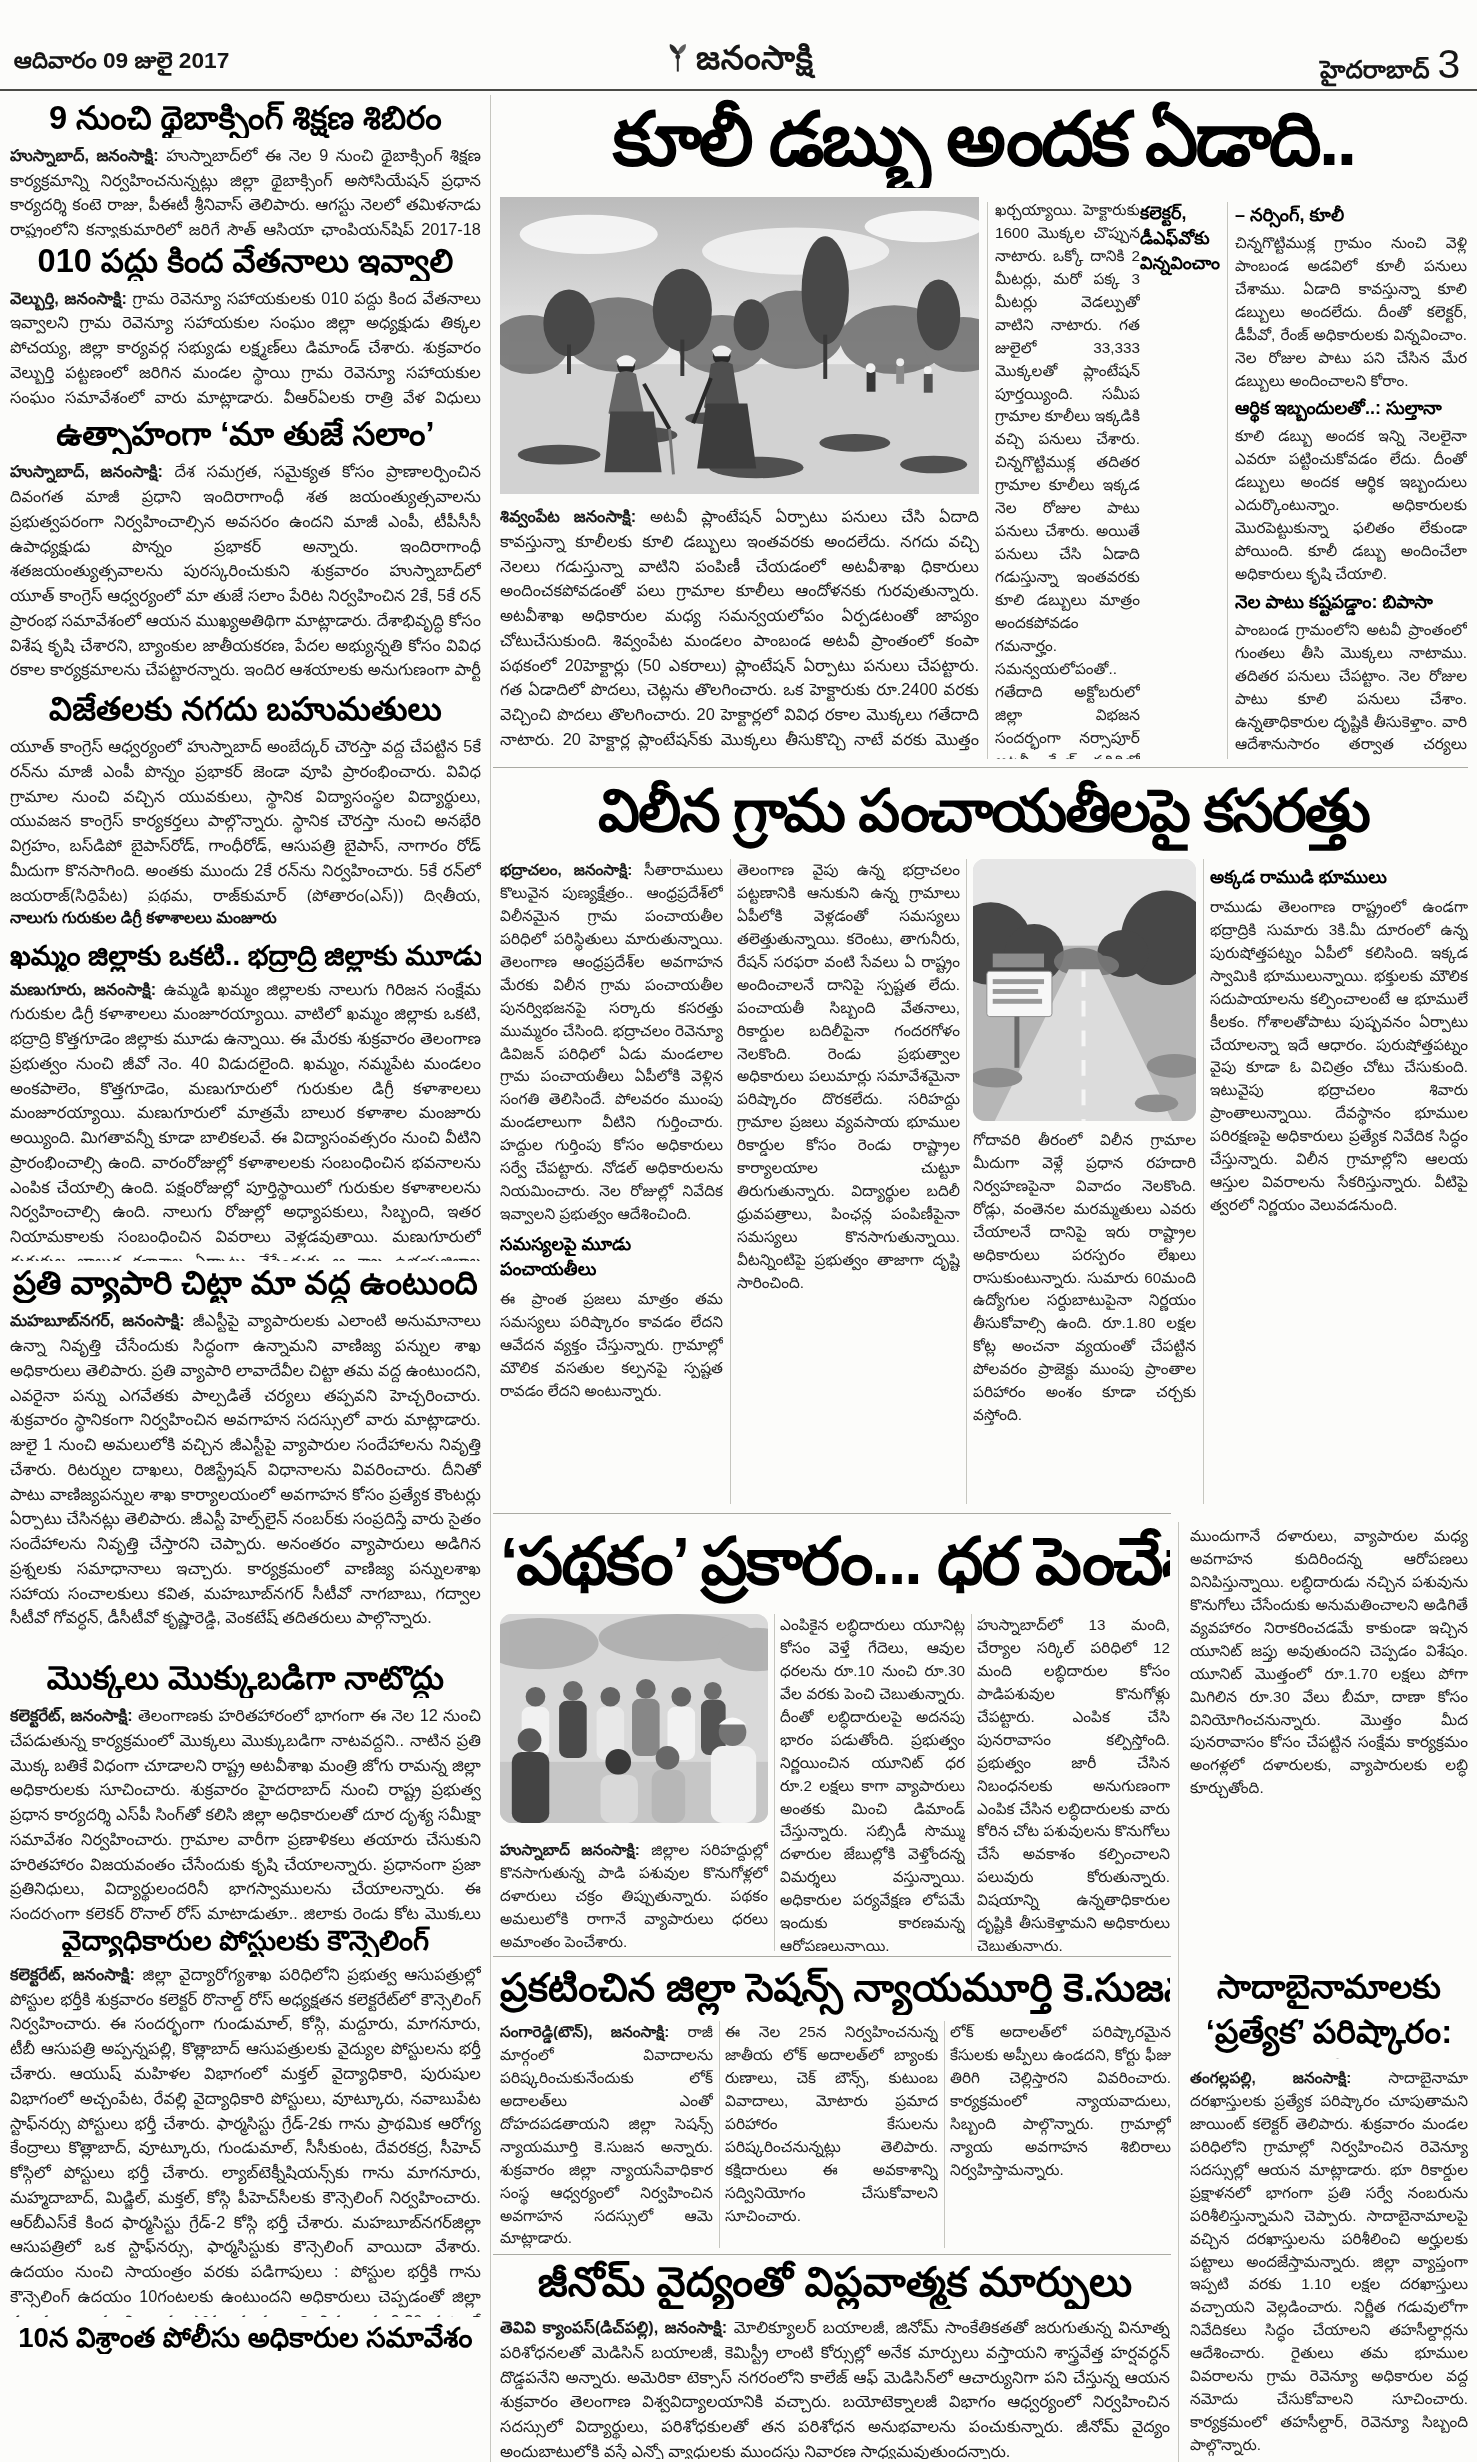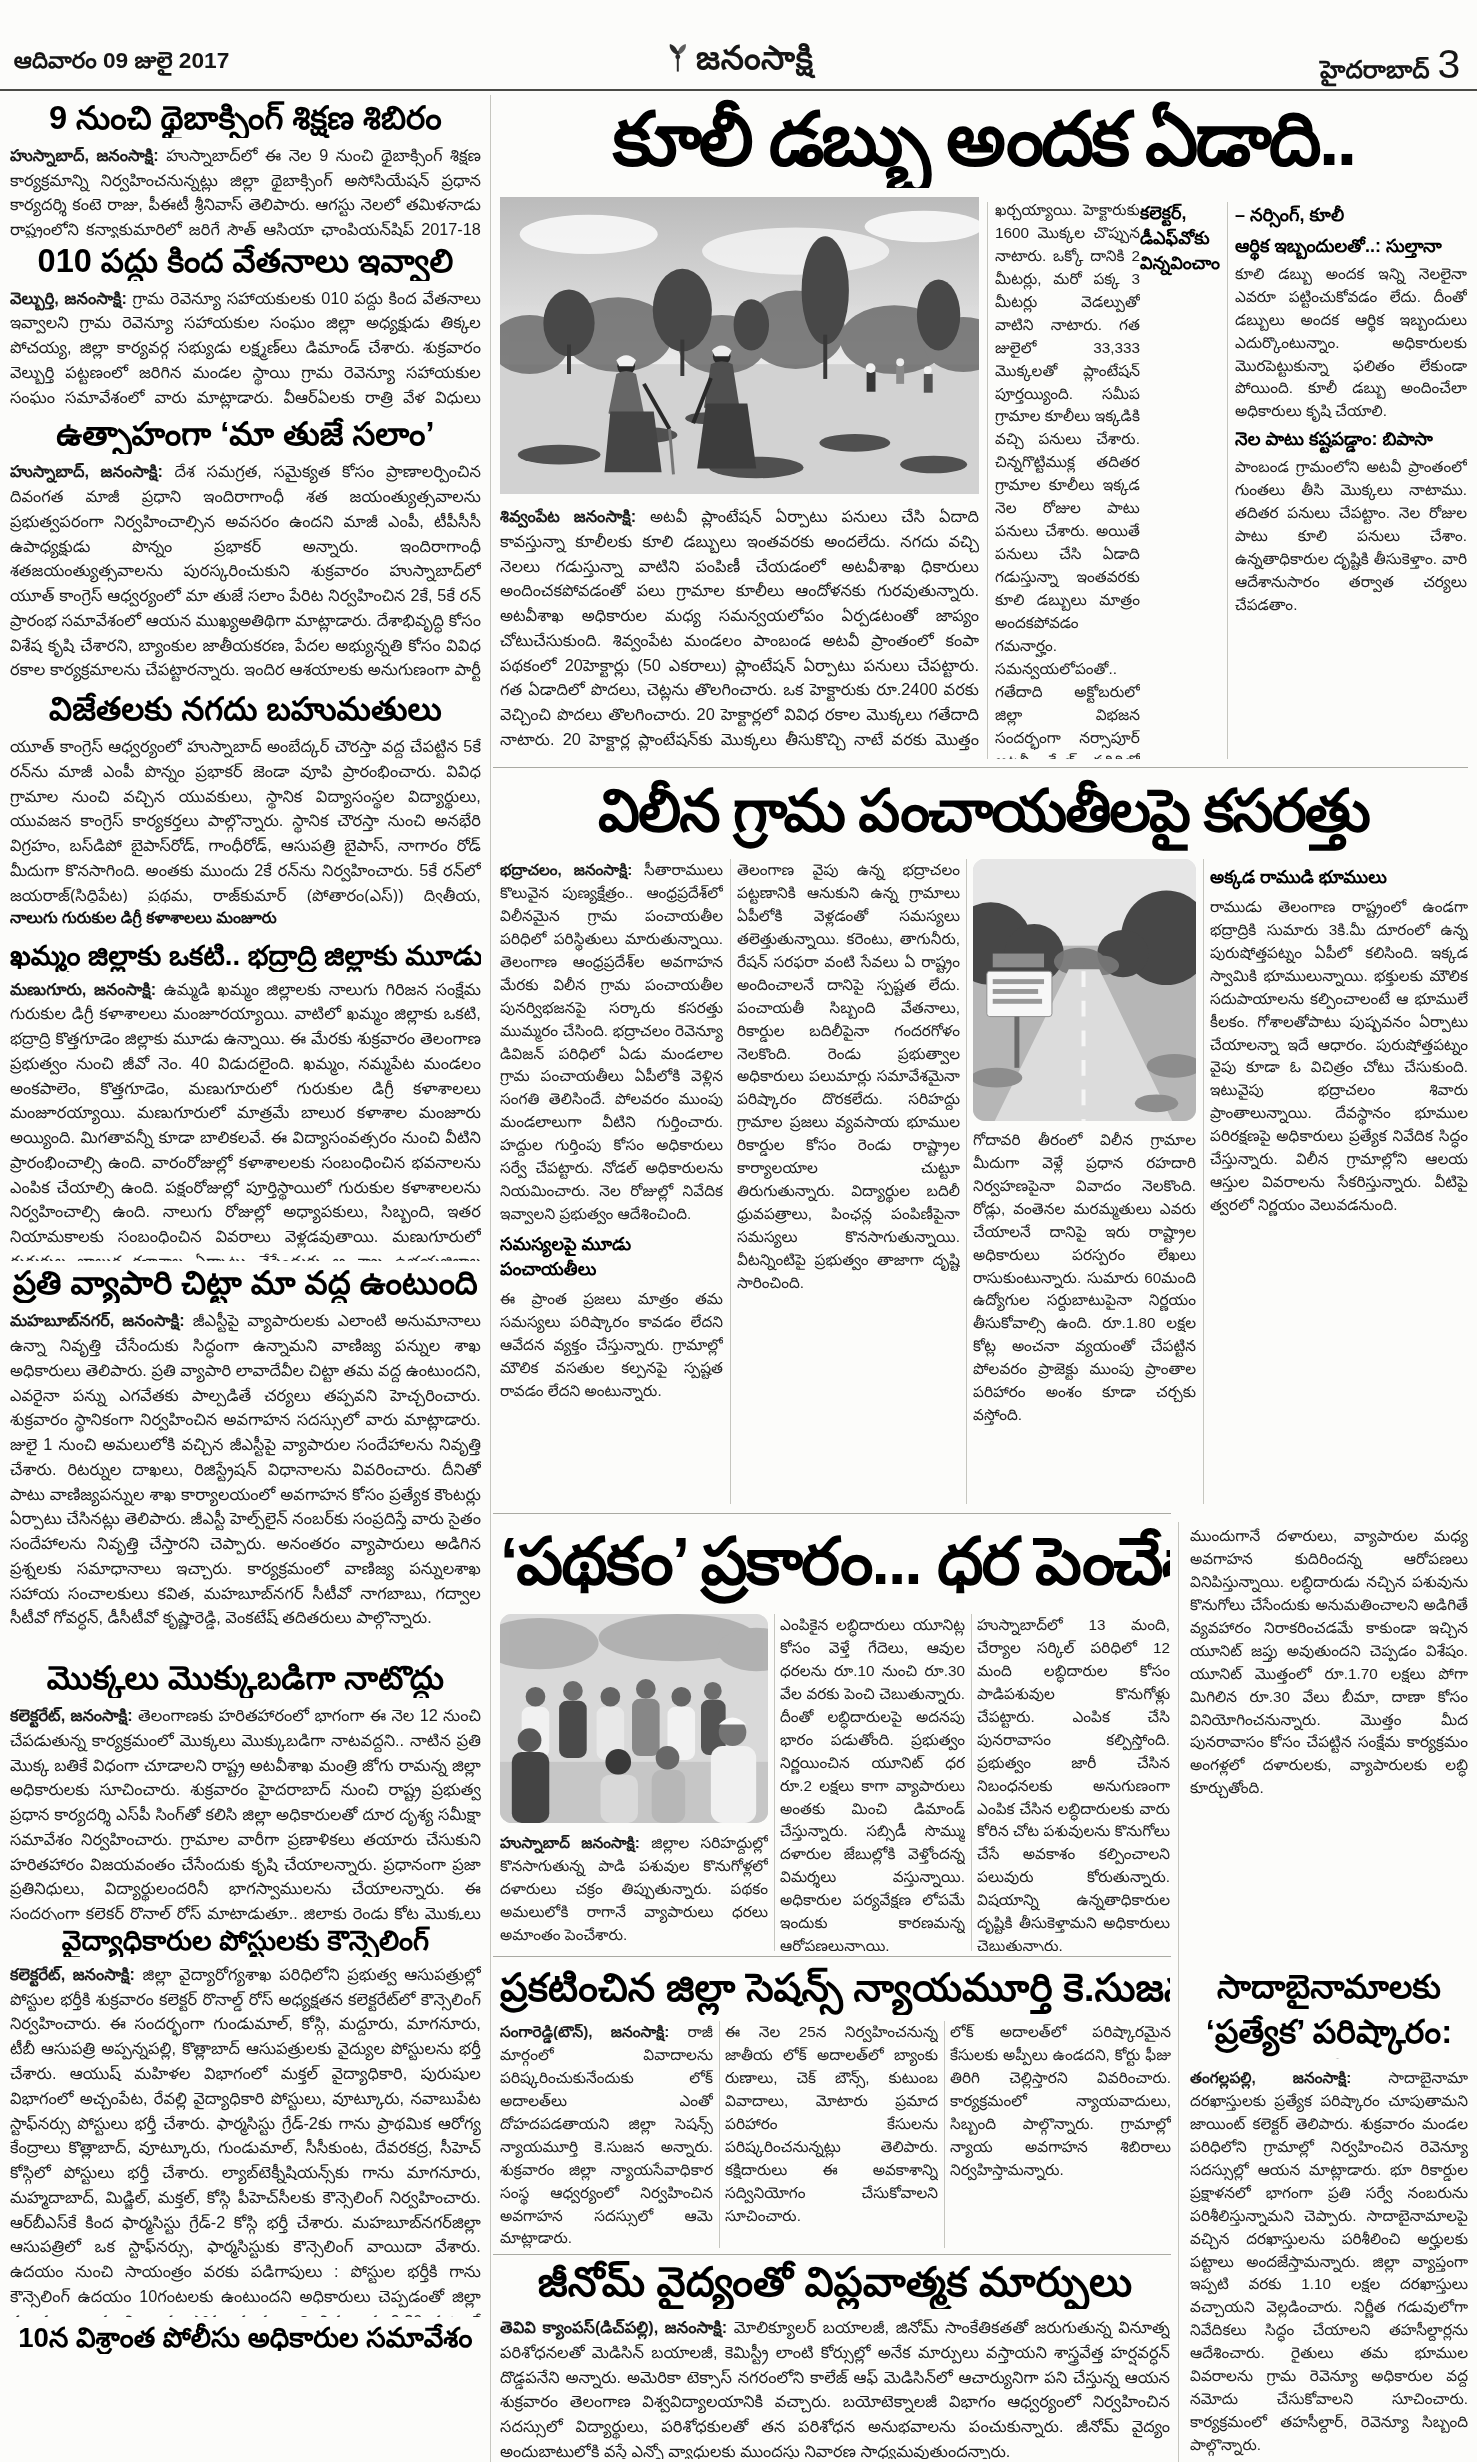--- a/index.html
+++ b/index.html
@@ -206,20 +206,21 @@
   <div class="vr" style="left:987px;top:202px;height:557px;"></div>
   <div class="vr" style="left:1227px;top:202px;height:557px;"></div>
 
   <div class="abs flexcol" style="left:995px;top:199px;width:225px;height:560px;">
     <div class="just grow body-sm">ఖర్చయ్యాయి. హెక్టారుకు 1600 మొక్కల చొప్పున నాటారు. ఒక్కో దానికి 2 మీటర్లు, మరో పక్క 3 మీటర్లు వెడల్పుతో వాటిని నాటారు. గత జులైలో 33,333 మొక్కలతో ప్లాంటేషన్ పూర్తయ్యింది. సమీప గ్రామాల కూలీలు ఇక్కడికి వచ్చి పనులు చేశారు. చిన్నగొట్టిముక్ల తదితర గ్రామాల కూలీలు ఇక్కడ నెల రోజుల పాటు పనులు చేశారు. అయితే పనులు చేసి ఏడాది గడుస్తున్నా ఇంతవరకు కూలి డబ్బులు మాత్రం అందకపోవడం గమనార్హం. సమన్వయలోపంతో.. గతేదాది అక్టోబరులో జిల్లా విభజన సందర్భంగా నర్సాపూర్ అటవీ రేంజ్ పరిధిలో ఉన్న రత్నాపూర్ అటవీ బీట్ కంపార్టు పాంబండ తూప్రాన్ అటవీ రేంజ్ పరిధిలోకి వెళ్లింది. దీంతో నవంబరులో కూలీలతో చేసిన మట్టి పనులు మేమంటే మేం చేయించామని అటవీ రేంజ్ అధికారులు డబ్బులు కూలీలకు చెల్లించడం లేదు.</div>
     <div class="sub-bold" style="margin:3.9px 0 0 0;">కలెక్టర్, డీఎఫ్‌వోకు విన్నవించాం</div>
   </div>
 
   <div class="abs clip" style="left:1235px;top:199px;width:232px;height:560px;">
     <div class="q-head">– నర్సింగ్, కూలీ</div>
+    <div class="just body-sm">చిన్నగొట్టిముక్ల గ్రామం నుంచి వెళ్లి పాంబండ అడవిలో కూలీ పనులు చేశాము. ఏడాది కావస్తున్నా కూలి డబ్బులు అందలేదు. దీంతో కలెక్టర్, డీపీవో, రేంజ్ అధికారులకు విన్నవించాం. నెల రోజుల పాటు పని చేసిన మేర డబ్బులు అందించాలని కోరాం.</div>
     <div class="q-head">ఆర్థిక ఇబ్బందులతో..: సుల్తానా</div>
     <div class="just body-sm">కూలి డబ్బు అందక ఇన్ని నెలలైనా ఎవరూ పట్టించుకోవడం లేదు. దీంతో డబ్బులు అందక ఆర్థిక ఇబ్బందులు ఎదుర్కొంటున్నాం. అధికారులకు మొరపెట్టుకున్నా ఫలితం లేకుండా పోయింది. కూలీ డబ్బు అందించేలా అధికారులు కృషి చేయాలి.</div>
     <div class="q-head">నెల పాటు కష్టపడ్డాం: బిపాసా</div>
     <div class="just body-sm">పాంబండ గ్రామంలోని అటవీ ప్రాంతంలో గుంతలు తీసి మొక్కలు నాటాము. తదితర పనులు చేపట్టాం. నెల రోజుల పాటు కూలి పనులు చేశాం. ఉన్నతాధికారుల దృష్టికి తీసుకెళ్తాం. వారి ఆదేశానుసారం తర్వాత చర్యలు చేపడతాం.</div>
   </div>
 
   <div class="hr" style="left:493px;top:767px;width:975px;"></div>
 
   <div class="abs hl" style="left:500px;top:773px;width:967px;height:79px;font-size:59px;line-height:77px;letter-spacing:-2px;">విలీన గ్రామ పంచాయతీలపై కసరత్తు</div>
 
@@ -316,21 +317,21 @@
         <g>
           <circle cx="30" cy="128" r="12" fill="#5f584d"></circle>
             <rect x="12" y="140" width="38" height="72" rx="10" fill="#4a453d"></rect>
           <circle cx="120" cy="150" r="13" fill="#3f3b34"></circle>
             <rect x="102" y="163" width="38" height="49" rx="10" fill="#d9d6cd"></rect>
           <circle cx="170" cy="146" r="12" fill="#6e675c"></circle>
             <rect x="154" y="158" width="34" height="54" rx="10" fill="#b9b5a9"></rect>
         </g>
       </svg>
     </div>
-    <div class="just body-sm" style="margin-top:9px;">
+    <div class="just body-sm" style="margin-top:16px;">
       <b class="byl">హుస్నాబాద్ జనంసాక్షి:</b>
       <span>జిల్లాల సరిహద్దుల్లో కొనసాగుతున్న పాడి పశువుల కొనుగోళ్లలో దళారులు చక్రం తిప్పుతున్నారు. పథకం అమలులోకి రాగానే వ్యాపారులు ధరలు అమాంతం పెంచేశారు.</span>
     </div>
   </div>
 
   <div class="abs just clip body-sm" style="left:780px;top:1614px;width:185px;height:337px;">ఎంపికైన లబ్ధిదారులు యూనిట్ల కోసం వెళ్తే గేదెలు, ఆవుల ధరలను రూ.10 నుంచి రూ.30 వేల వరకు పెంచి చెబుతున్నారు. దీంతో లబ్ధిదారులపై అదనపు భారం పడుతోంది. ప్రభుత్వం నిర్ణయించిన యూనిట్ ధర రూ.2 లక్షలు కాగా వ్యాపారులు అంతకు మించి డిమాండ్ చేస్తున్నారు. సబ్సిడీ సొమ్ము దళారుల జేబుల్లోకి వెళ్తోందన్న విమర్శలు వస్తున్నాయి. అధికారుల పర్యవేక్షణ లోపమే ఇందుకు కారణమన్న ఆరోపణలున్నాయి.</div>
   <div class="abs just clip body-sm" style="left:977px;top:1614px;width:193px;height:337px;">హుస్నాబాద్‌లో 13 మంది, చేర్యాల సర్కిల్ పరిధిలో 12 మంది లబ్ధిదారుల కోసం పాడిపశువుల కొనుగోళ్లు చేపట్టారు. ఎంపిక చేసి పునరావాసం కల్పిస్తోంది. ప్రభుత్వం జారీ చేసిన నిబంధనలకు అనుగుణంగా ఎంపిక చేసిన లబ్ధిదారులకు వారు కోరిన చోట పశువులను కొనుగోలు చేసే అవకాశం కల్పించాలని పలువురు కోరుతున్నారు. విషయాన్ని ఉన్నతాధికారుల దృష్టికి తీసుకెళ్తామని అధికారులు చెబుతున్నారు.</div>
 
   <div class="hr" style="left:493px;top:1956px;width:678px;"></div>
 

